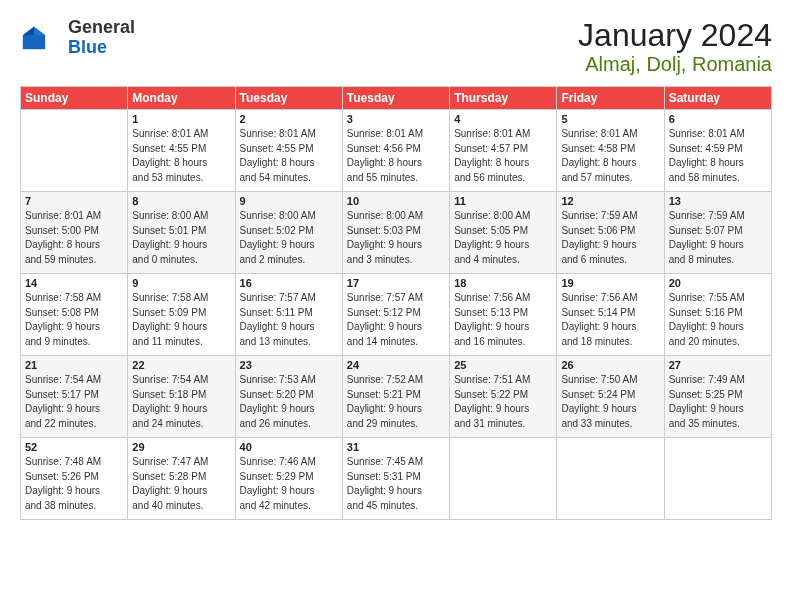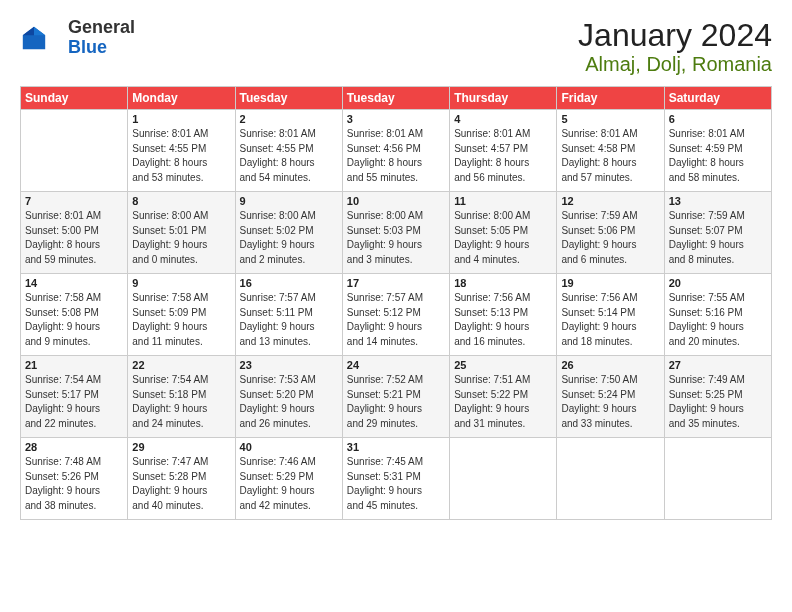--- a/index.html
+++ b/index.html
@@ -236,21 +236,21 @@
             <span class="day-num">26</span>
             <div class="cell-content">Sunrise: 7:50 AM<br>Sunset: 5:24 PM<br>Daylight: 9 hours<br>and 33 minutes.</div>
           </td>
           <td>
             <span class="day-num">27</span>
             <div class="cell-content">Sunrise: 7:49 AM<br>Sunset: 5:25 PM<br>Daylight: 9 hours<br>and 35 minutes.</div>
           </td>
         </tr>
         <tr>
           <td>
-            <span class="day-num">28</span>
+            <span class="day-num">52</span>
             <div class="cell-content">Sunrise: 7:48 AM<br>Sunset: 5:26 PM<br>Daylight: 9 hours<br>and 38 minutes.</div>
           </td>
           <td>
             <span class="day-num">29</span>
             <div class="cell-content">Sunrise: 7:47 AM<br>Sunset: 5:28 PM<br>Daylight: 9 hours<br>and 40 minutes.</div>
           </td>
           <td>
             <span class="day-num">40</span>
             <div class="cell-content">Sunrise: 7:46 AM<br>Sunset: 5:29 PM<br>Daylight: 9 hours<br>and 42 minutes.</div>
           </td>

